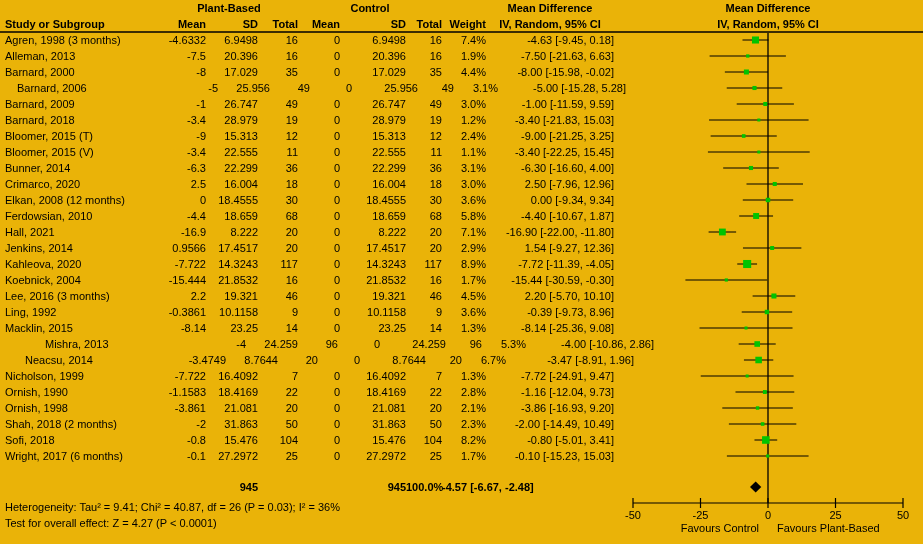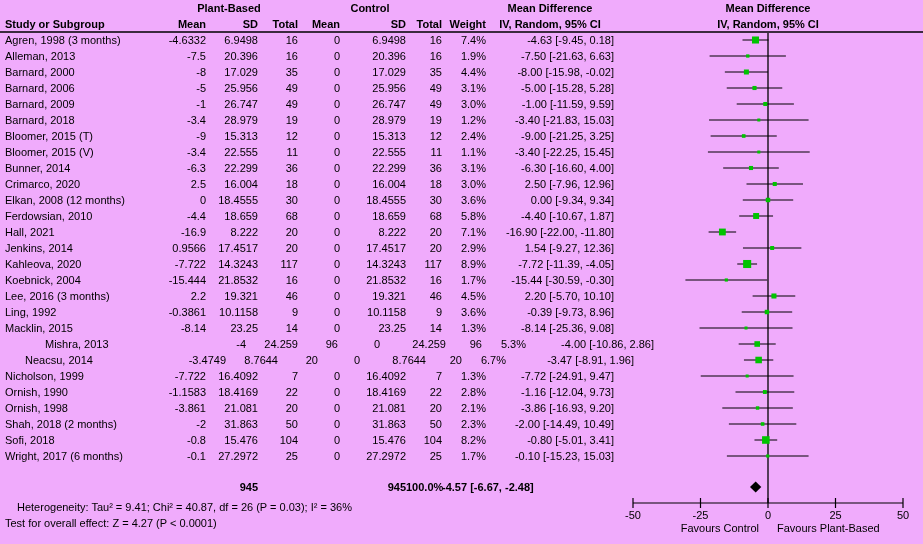--- a/index.html
+++ b/index.html
@@ -1,17 +1,17 @@
 <!DOCTYPE html>
 <html><head>
 <meta charset="utf-8">
 <style>
   html,body{margin:0;padding:0;background:#fff;}
   #root{
-    position:relative;width:923px;height:544px;background:#f0abfc;
+    position:relative;width:923px;height:544px;background:#eab308;
     font-family:"Liberation Sans",sans-serif;font-size:11px;color:#000;
     overflow:hidden;
   }
   .grid-row{
     position:absolute;left:0;display:grid;
     grid-template-columns:155px 51px 52px 40px 42px 66px 36px 44px 128px;
     height:16px;line-height:16px;white-space:nowrap;
   }
   .grid-row .c{text-align:right;}
   .grid-row .c.study{text-align:left;padding-left:5px;}
@@ -72,21 +72,21 @@
         <div class="c study">Barnard, 2000</div>
         <div class="c">-8</div>
         <div class="c">17.029</div>
         <div class="c">35</div>
         <div class="c">0</div>
         <div class="c">17.029</div>
         <div class="c">35</div>
         <div class="c">4.4%</div>
         <div class="c">-8.00 [-15.98, -0.02]</div>
       </div>
-      <div class="grid-row" style="top: 80px;">
+      <div class="grid-row" style="top: 80px; padding-left: 12px;">
         <div class="c study">Barnard, 2006</div>
         <div class="c">-5</div>
         <div class="c">25.956</div>
         <div class="c">49</div>
         <div class="c">0</div>
         <div class="c">25.956</div>
         <div class="c">49</div>
         <div class="c">3.1%</div>
         <div class="c">-5.00 [-15.28, 5.28]</div>
       </div>
@@ -349,21 +349,21 @@
     <div class="c"></div>
     <div class="c"></div>
     <div class="c">945</div>
     <div class="c"></div>
     <div class="c"></div>
     <div class="c">945</div>
     <div class="c">100.0%</div>
     <div class="c">-4.57 [-6.67, -2.48]</div>
   </div>
 
-  <div class="footnote" style="top:499px;margin-left:12px;">Heterogeneity: Tau² = 9.41; Chi² = 40.87, df = 26 (P = 0.03); I² = 36%</div>
+  <div class="footnote" style="top:499px;">Heterogeneity: Tau² = 9.41; Chi² = 40.87, df = 26 (P = 0.03); I² = 36%</div>
   <div class="footnote" style="top:515px;">Test for overall effect: Z = 4.27 (P &lt; 0.0001)</div>
 
   <svg id="plot" width="923" height="544" style="position:absolute;left:0;top:0;">
       <line x1="0" y1="32" x2="923" y2="32" stroke="#000000" stroke-width="1.6"></line>
       <line x1="768" y1="33" x2="768" y2="503" stroke="#000000" stroke-width="1.3"></line>
       <line x1="742.485" y1="40" x2="768.486" y2="40" stroke="#000000" stroke-width="1"></line>
       <rect x="751.9830000000001" y="36.484" width="7.032000000000001" height="7.032000000000001" fill="#00c400"></rect>
       <line x1="709.599" y1="56" x2="785.901" y2="56" stroke="#000000" stroke-width="1"></line>
       <rect x="746.104" y="54.354" width="3.292" height="3.292" fill="#00c400"></rect>
       <line x1="724.854" y1="72" x2="767.946" y2="72" stroke="#000000" stroke-width="1"></line>

